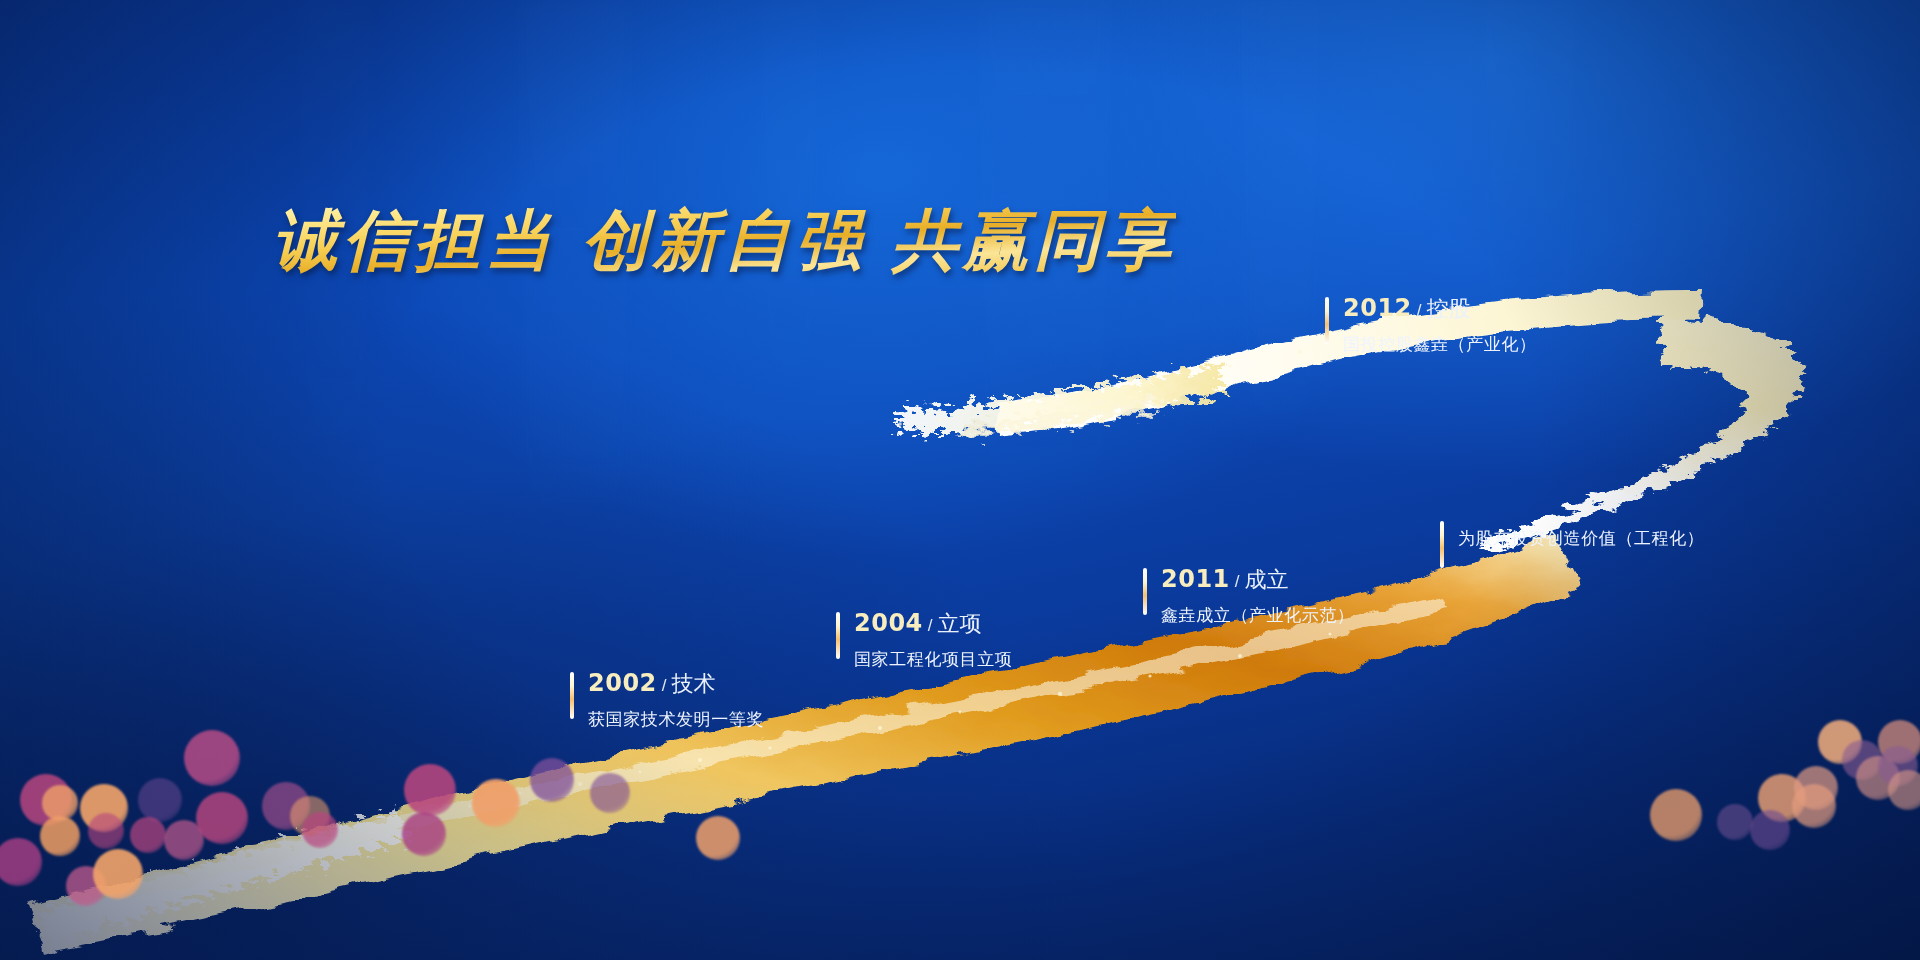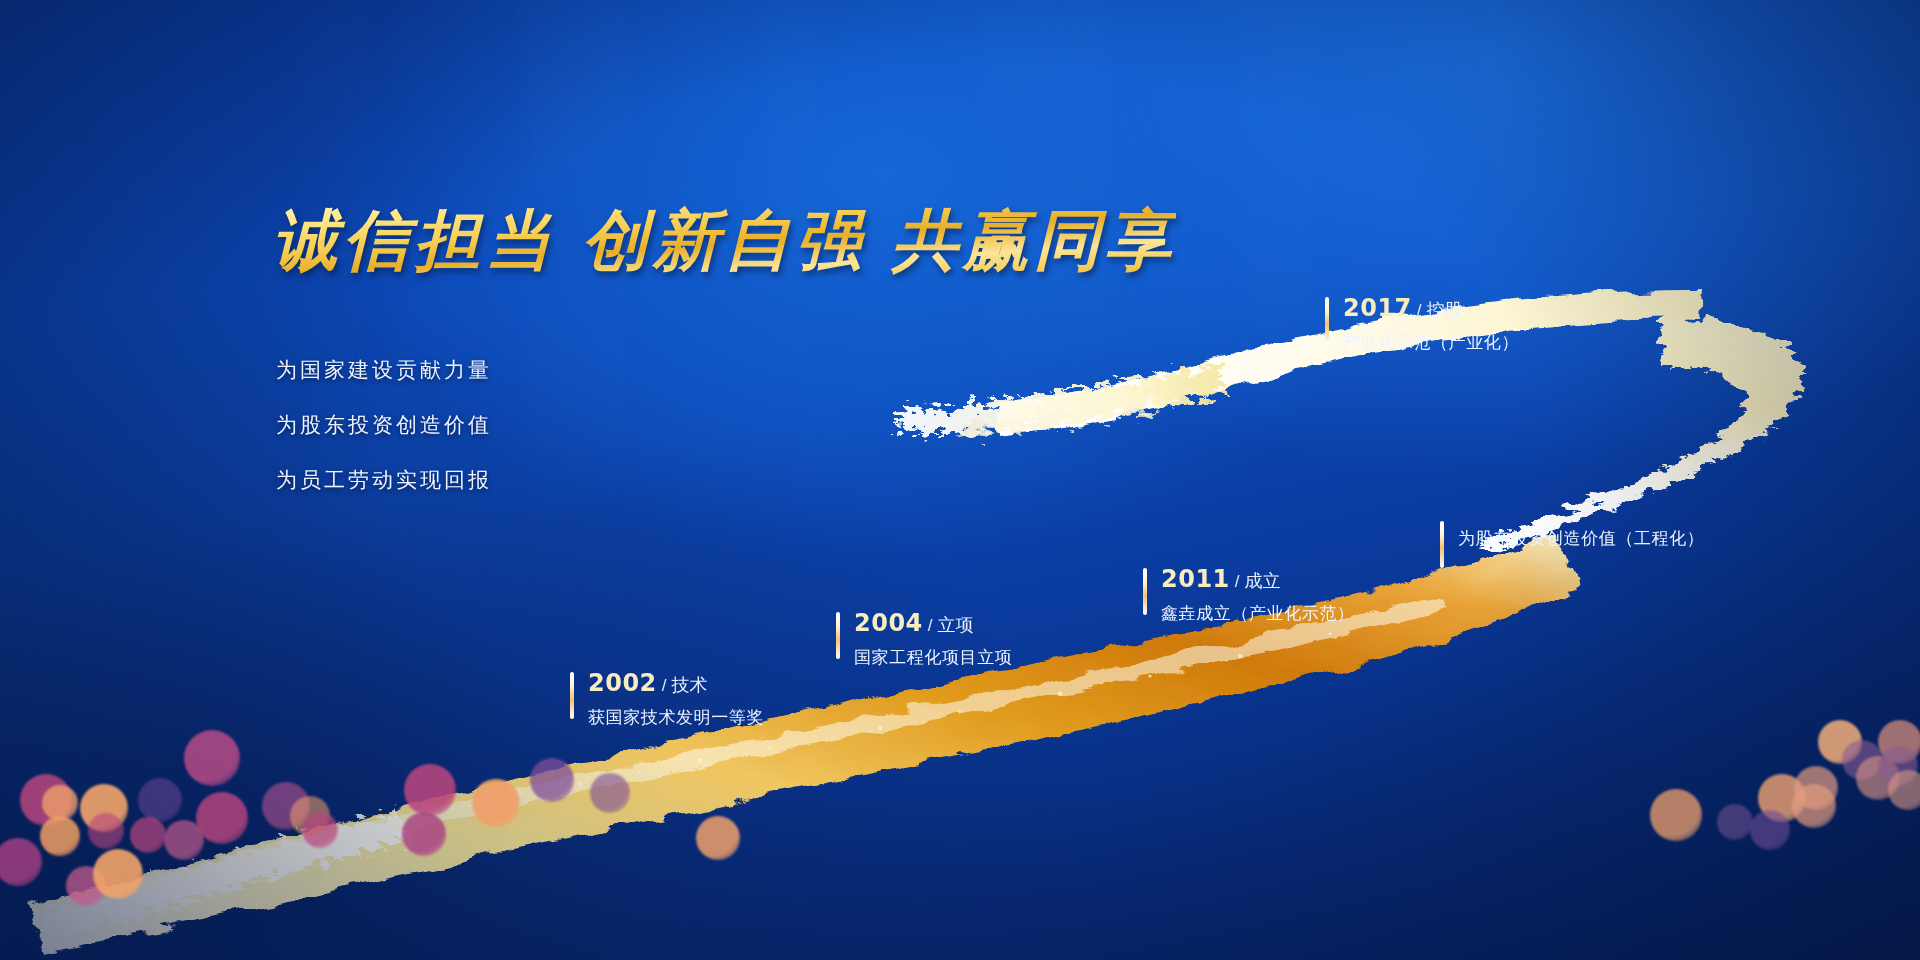--- a/index.html
+++ b/index.html
@@ -52,21 +52,21 @@
   #brush{position:absolute;left:0;top:0;width:1920px;height:960px;pointer-events:none;}
 
   
   .mk{position:absolute;}
   .mk .tick{position:absolute;left:0;top:0;width:4px;height:47px;border-radius:2px;
     background:linear-gradient(to bottom,#ffffff 0%,#fff4cf 30%,#f6c070 58%,#ffffff 100%);}
   .mk .txt{position:absolute;left:18px;top:-3px;white-space:nowrap;}
   .mk .yr{font-size:24px;font-weight:700;color:#f8edbe;letter-spacing:.5px;
     font-family:"DejaVu Sans","Liberation Sans",sans-serif;}
   .mk .sep{font-size:17px;color:#dfe9f7;margin:0 5px;}
-  .mk .kind{font-size:18px;color:#eaf1fb;
+  .mk .kind{font-size:22px;color:#eaf1fb;
     font-family:"DejaVu Sans","Liberation Sans",sans-serif;}
   .mk .desc{margin-top:9px;font-size:17px;color:#eef4ff;letter-spacing:.6px;
     font-family:"DejaVu Sans","Liberation Sans",sans-serif;}
 
   
   .bok{position:absolute;border-radius:50%;filter:blur(1.2px);}
 </style>
 </head>
 <body>
 
@@ -224,25 +224,20 @@
       <div class="bok" style="left: 1878px; top: 720px; width: 44px; height: 44px; background: radial-gradient(circle at 40% 35%, rgb(224, 147, 126) 0%, rgb(224, 147, 126) 62%, rgba(255, 255, 255, 0) 100%); opacity: 0.7;"></div>
       <div class="bok" style="left: 1878px; top: 746px; width: 40px; height: 40px; background: radial-gradient(circle at 40% 35%, rgb(138, 92, 146) 0%, rgb(138, 92, 146) 62%, rgba(255, 255, 255, 0) 100%); opacity: 0.6;"></div>
       <div class="bok" style="left: 1888px; top: 770px; width: 40px; height: 40px; background: radial-gradient(circle at 40% 35%, rgb(216, 151, 133) 0%, rgb(216, 151, 133) 62%, rgba(255, 255, 255, 0) 100%); opacity: 0.6;"></div>
     </div>
 
 
   <div class="headline">
     <span>诚信担当</span><span class="gap"></span><span>创新自强</span><span class="gap"></span><span>共赢同享</span>
   </div>
 
-  <div class="sublist">
-    <div class="sline">为国家建设贡献力量</div>
-    <div class="sline">为股东投资创造价值</div>
-    <div class="sline">为员工劳动实现回报</div>
-  </div>
 
   <div id="timeline-layer">
       <div class="mk" style="left: 570px; top: 672px;">
         <div class="tick"></div>
         <div class="txt">
           <div><span class="yr">2002</span><span class="sep">/</span><span class="kind">技术</span></div>
           <div class="desc">获国家技术发明一等奖</div>
         </div>
       </div>
       <div class="lead" style="position: absolute; left: 571px; top: 719px; height: 28px;"></div>
@@ -269,21 +264,21 @@
         <div class="tick"></div>
         <div class="txt">
           <div class="desc">为股东投资创造价值（工程化）</div>
         </div>
       </div>
       <div class="lead" style="position: absolute; left: 1441px; top: 568px; height: 89px;"></div>
       <div class="dot" style="position: absolute; left: 1424px; top: 651px;"></div>
       <div class="mk" style="left: 1325px; top: 297px;">
         <div class="tick"></div>
         <div class="txt">
-          <div><span class="yr">2017</span><span class="sep">/</span><span class="kind">控股</span></div>
-          <div class="desc">产业化示范（产业化）</div>
+          <div><span class="yr">2012</span><span class="sep">/</span><span class="kind">控股</span></div>
+          <div class="desc">国投控股鑫垚（产业化）</div>
         </div>
       </div>
       <div class="lead" style="position: absolute; left: 1326px; top: 344px; height: 111px;"></div>
       <div class="dot" style="position: absolute; left: 1312px; top: 449px;"></div>
     </div>
 
 </div>
 
 </body></html>

